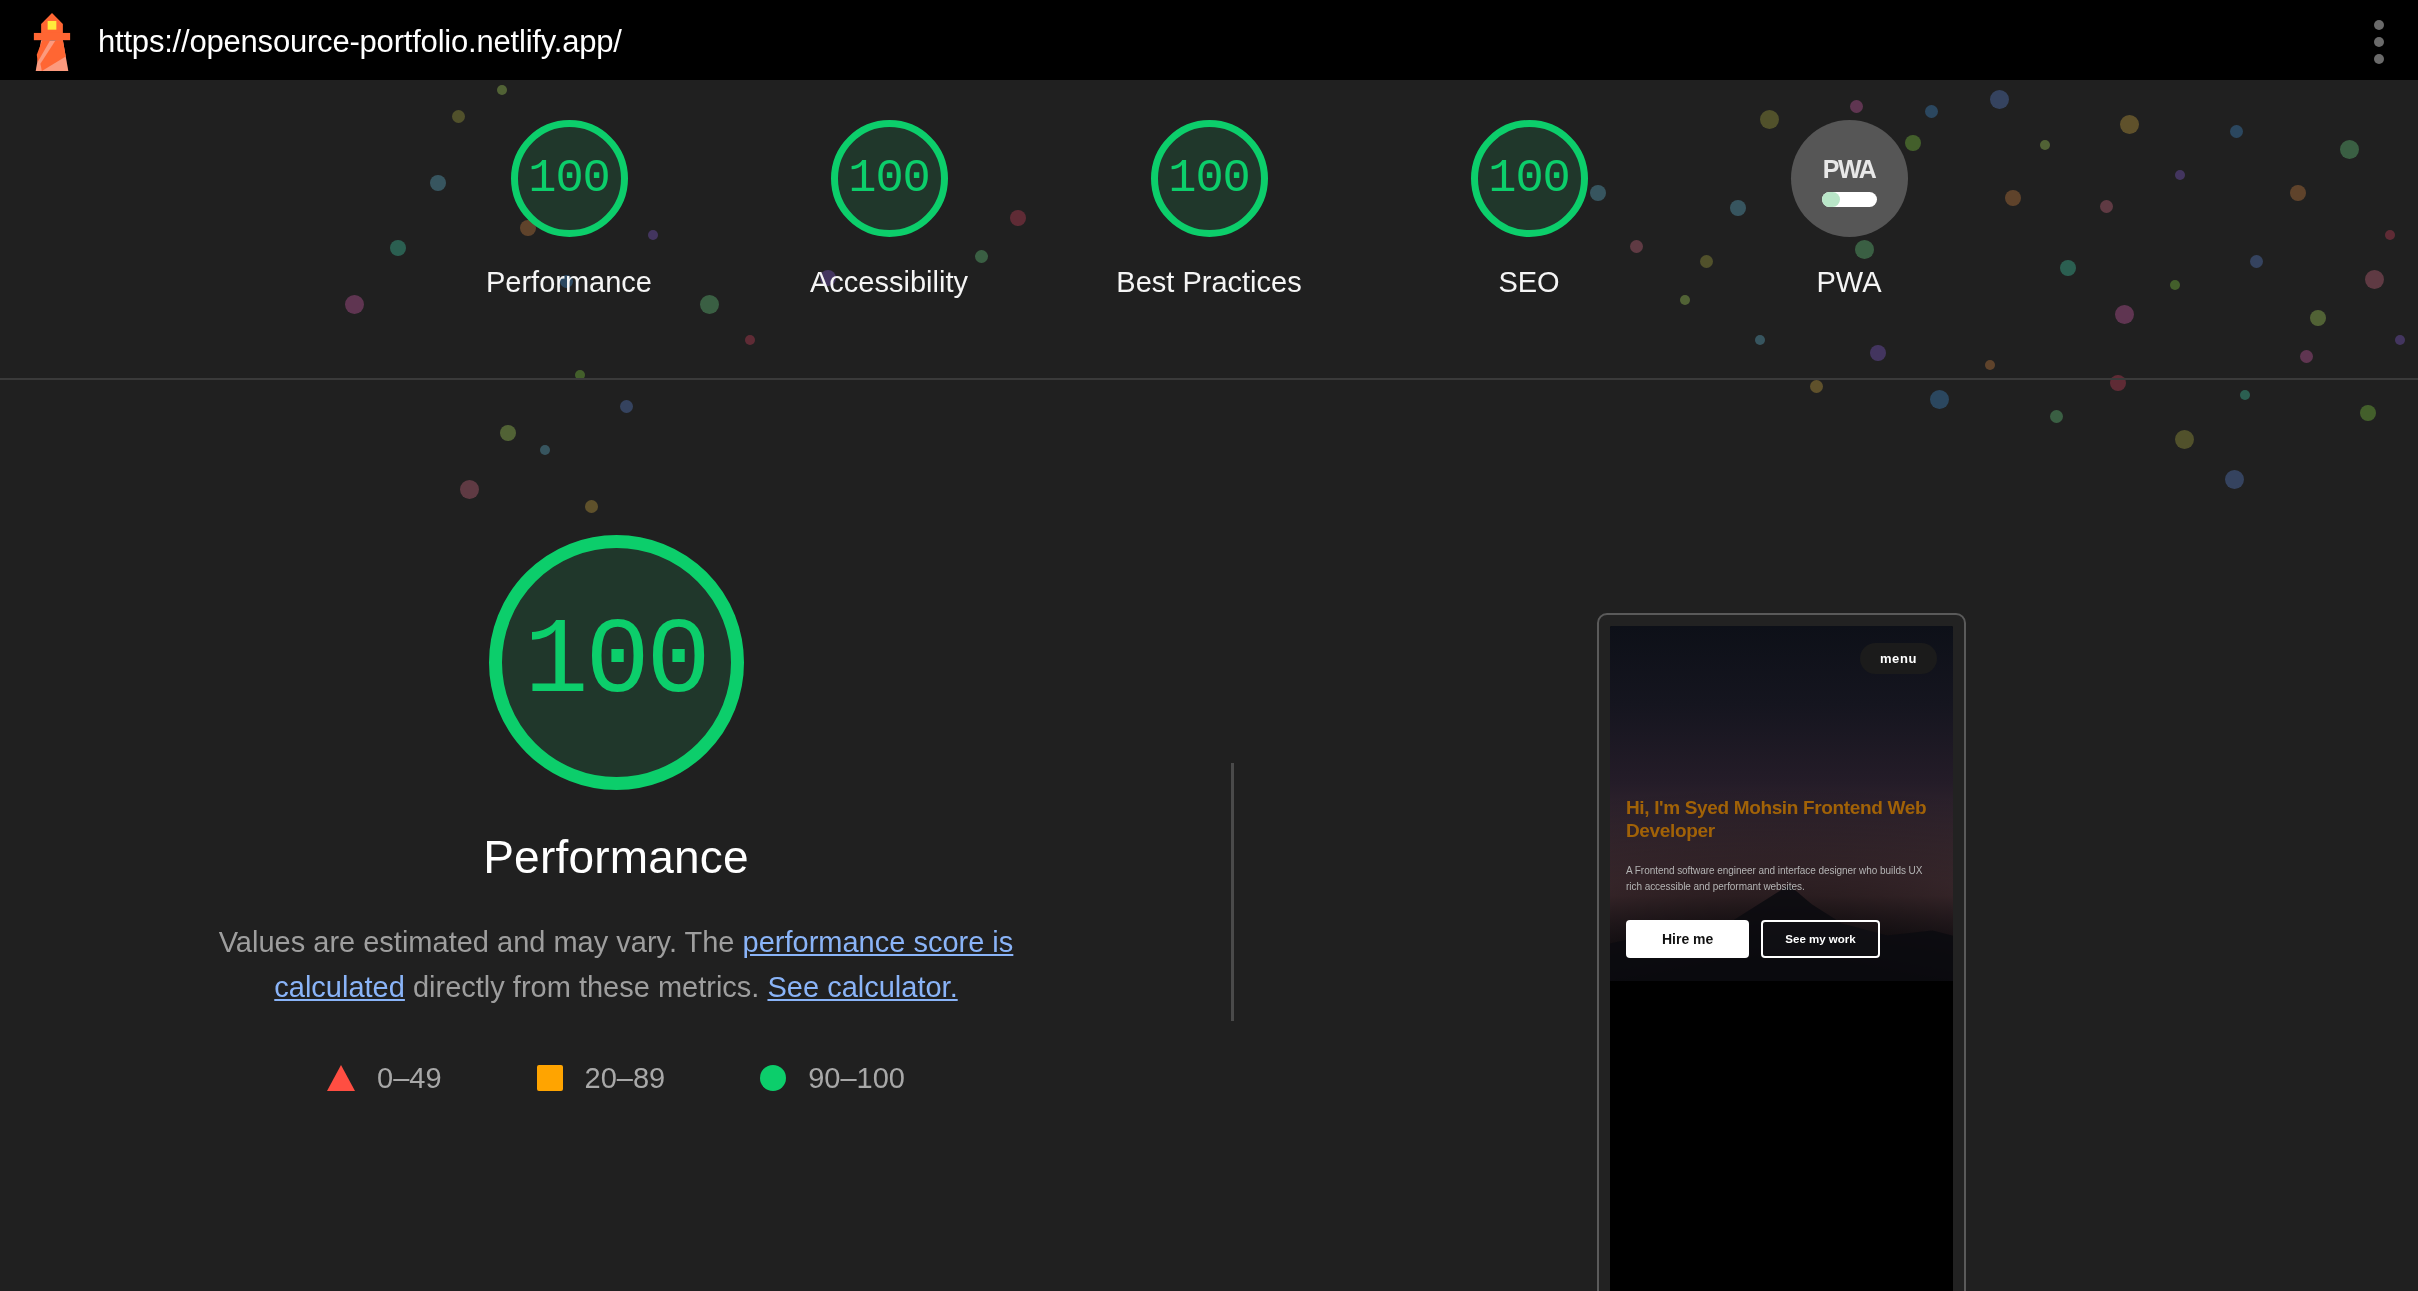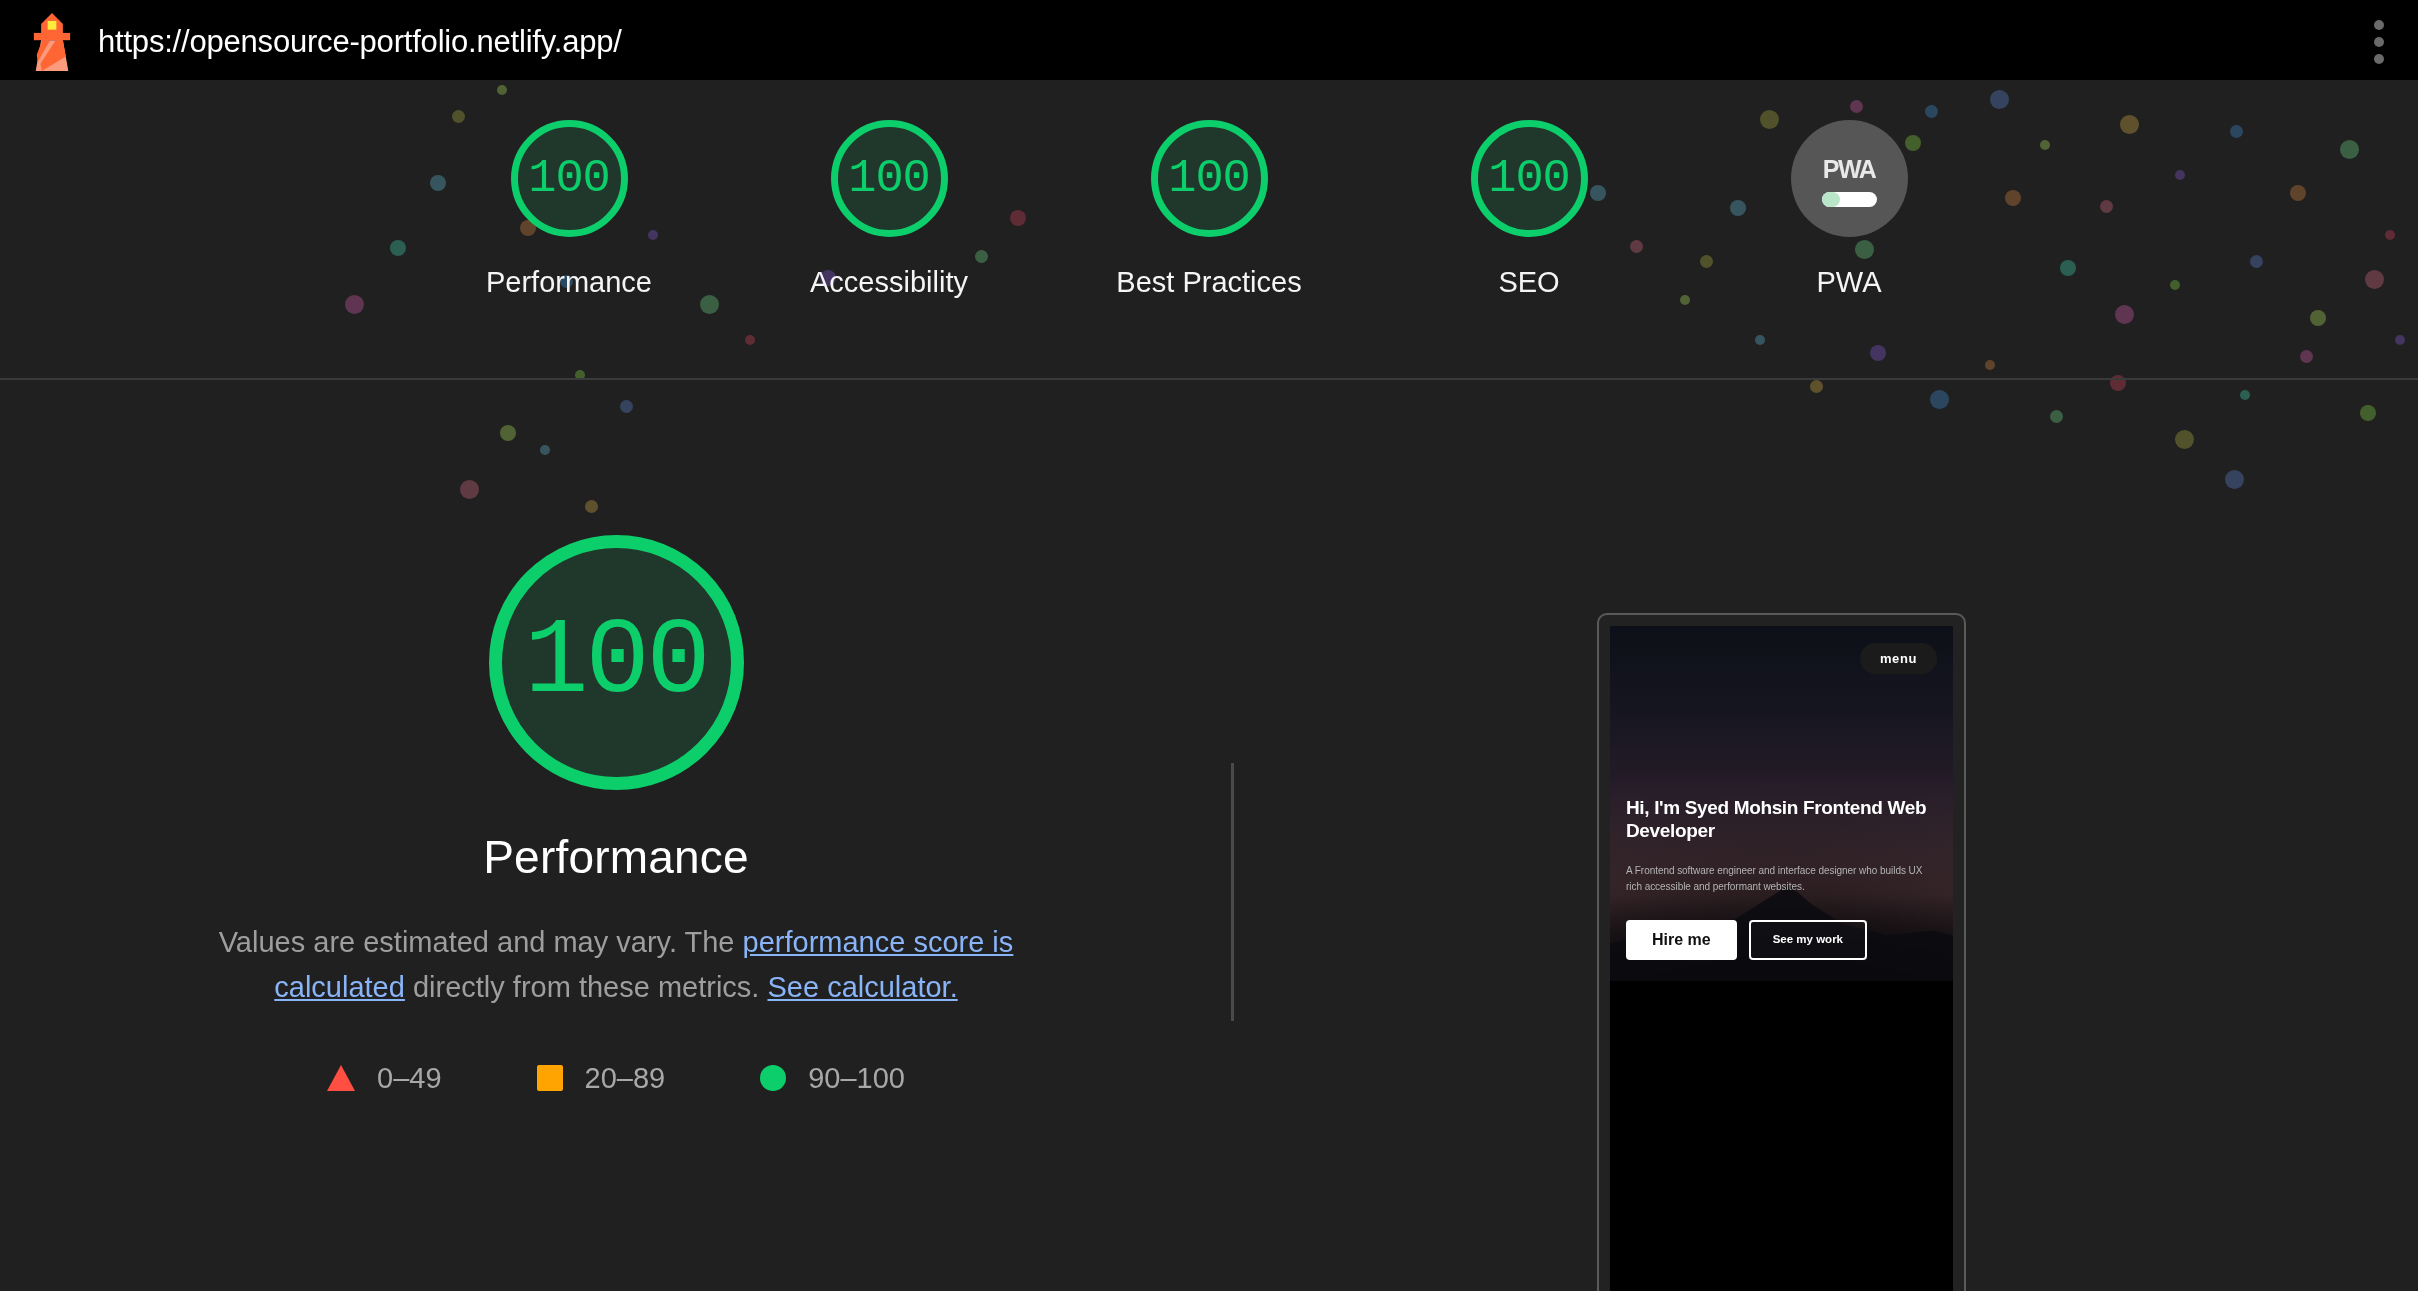--- a/index.html
+++ b/index.html
@@ -161,31 +161,31 @@
     background:#1b1b1b; border-radius:20px;
     padding:8px 20px;
     font-size:13px; font-weight:700; color:#ffffff;
     letter-spacing:0.6px; cursor:pointer;
   }
   .phone-body {
     position:absolute; left:0; top:170px; width:100%;
     padding:0 16px;
   }
   .phone-h1 {
-    font-size:19px; font-weight:700; color:#ffffff;
+    font-size:19px; font-weight:700; color:#a16207;
     line-height:1.23; letter-spacing:-0.35px;
   }
   .phone-p {
     margin-top:20px; font-size:10px; color:#b4b4b4;
     line-height:1.62; letter-spacing:-0.05px;
   }
   .phone-btns { margin-top:25px; display:flex; gap:12px; }
   .btn-primary {
-    background:#ffffff; color:#111111; font-size:16px; font-weight:700;
-    padding:11px 26px; border-radius:4px; cursor:pointer; white-space:nowrap;
+    background:#ffffff; color:#111111; font-size:14px; font-weight:700;
+    padding:11px 36px; border-radius:4px; cursor:pointer; white-space:nowrap;
   }
   .btn-ghost {
     background:rgba(255,255,255,0.02); color:#ffffff; font-size:11.5px; font-weight:700;
     padding:11px 22px; border-radius:4px; border:2px solid #ffffff;
     cursor:pointer; white-space:nowrap;
   }
 </style>
 </head>
 <body>
 

